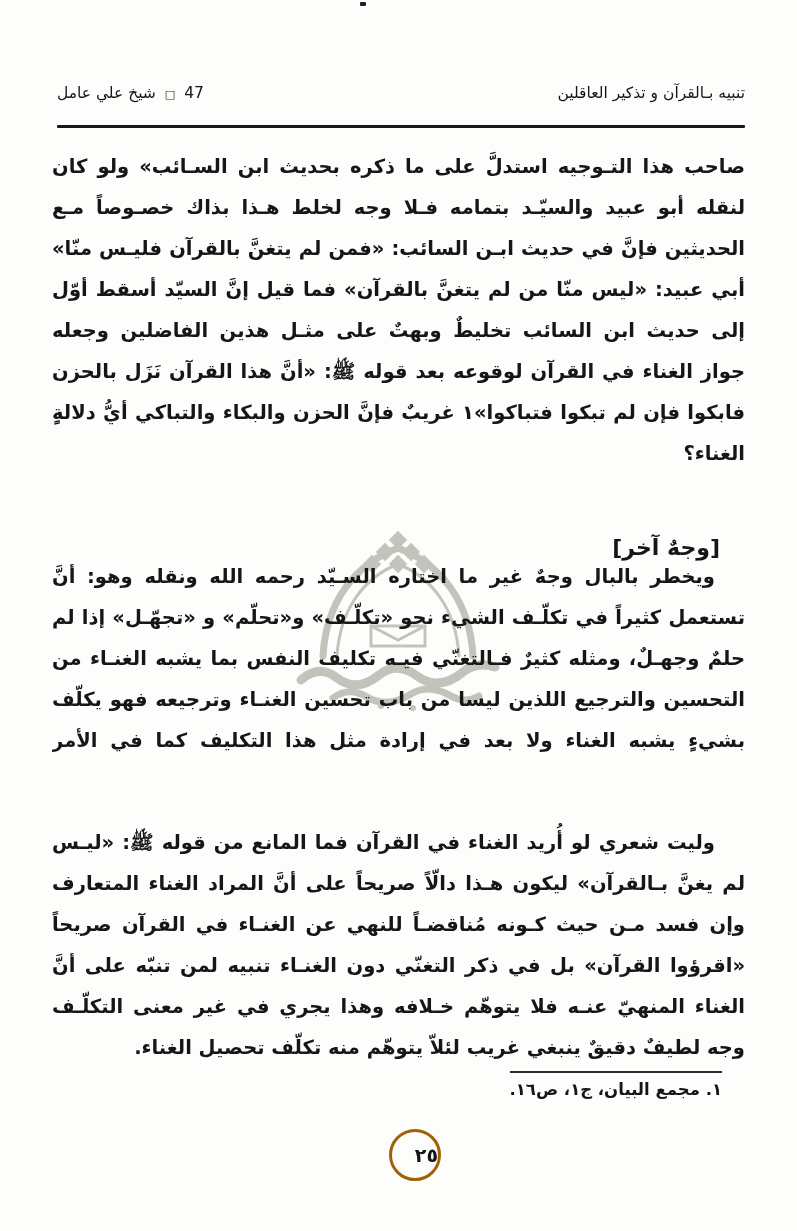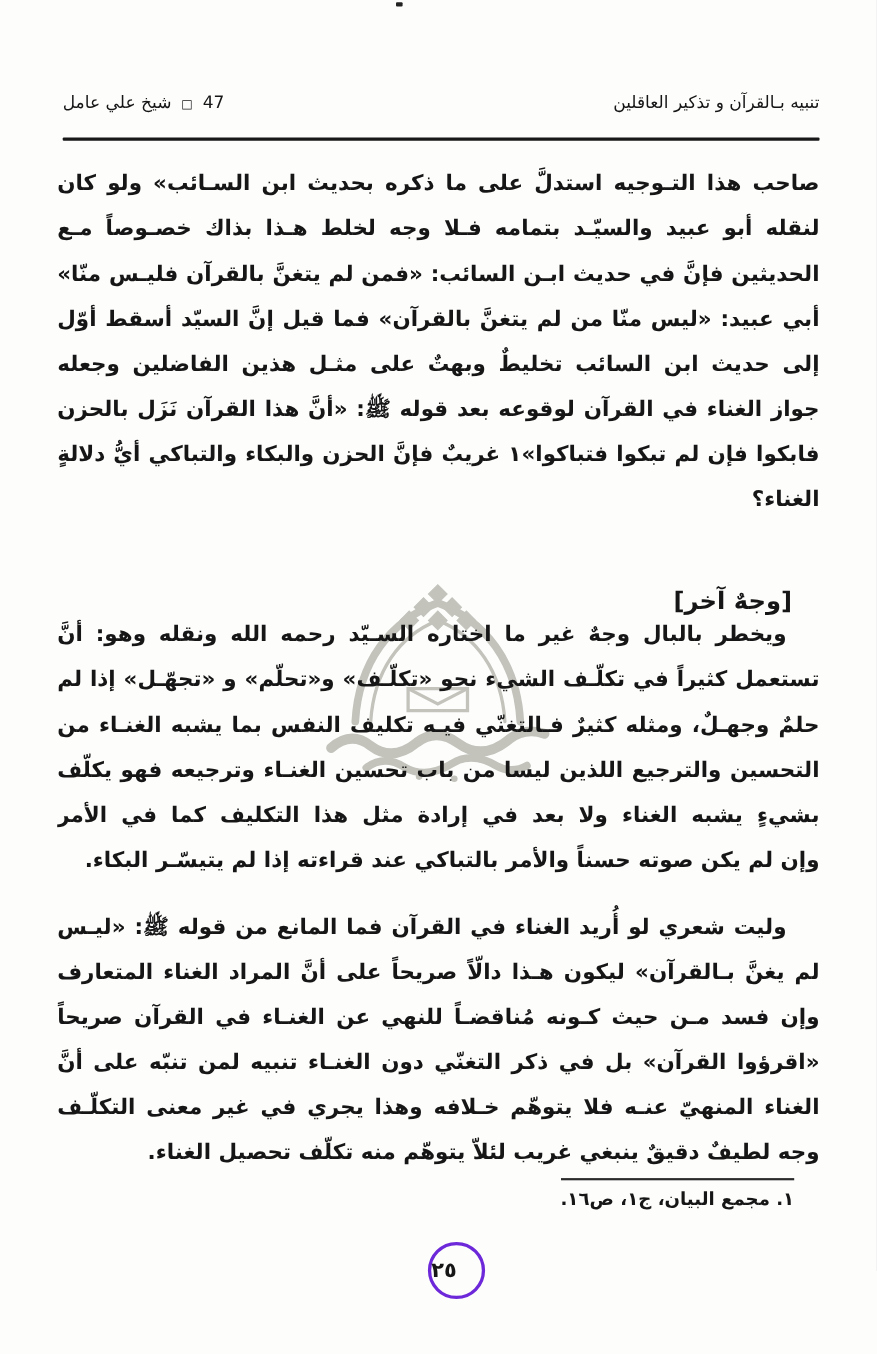--- a/index.html
+++ b/index.html
@@ -37,22 +37,22 @@
   }
   .para2{top:556px;}
   .para3{top:822px;}
   .fn-rule{position:absolute;top:1071px;right:75px;width:212px;height:2px;background:#2a2a2a;z-index:2;}
   .footnote{
     position:absolute;top:1080px;right:75px;width:420px;z-index:2;
     direction:rtl;font-size:16.5px;font-weight:bold;
   }
   .badge{
     position:absolute;top:1129px;left:389px;width:46px;height:46px;
-    border:3px solid #6d28d9;border-radius:50%;
-    display:flex;align-items:center;justify-content:flex-start;
+    border:3px solid #a16207;border-radius:50%;
+    display:flex;align-items:center;justify-content:flex-end;
     font-size:19px;font-weight:bold;z-index:2;background:transparent;
   }
   .watermark{position:absolute;top:530px;left:293px;z-index:1;opacity:.8;}
 </style>
 </head>
 <body>
 
 <div class="page">
 
   <div class="artifact"></div>
@@ -103,21 +103,20 @@
   </div>
 
   <div class="heading">[وجهٌ آخر]</div>
 
   <div class="col para2">
     <div class="line indent">ويخطر بالبال وجهٌ غير ما اختاره السـيّد رحمه الله ونقله وهو: أنَّ صيغة تفعَّل</div>
     <div class="line">تستعمل كثيراً في تكلّـف الشيء نحو «تكلّـف» و«تحلّم» و «تجهّـل» إذا لم يكن بـه</div>
     <div class="line">حلمٌ وجهـلٌ، ومثله كثيرٌ فـالتغنّي فيـه تكليف النفس بما يشبه الغنـاء من جهـة</div>
     <div class="line">التحسين والترجيع اللذين ليسا من باب تحسين الغنـاء وترجيعه فهو يكلّف نفسه</div>
     <div class="line">بشيءٍ يشبه الغناء ولا بعد في إرادة مثل هذا التكليف كما في الأمر بتحسين الصوت</div>
-    <div class="line final">وإن لم يكن صوته حسناً والأمر بالتباكي عند قراءته إذا لم يتيسّـر البكاء.</div>
   </div>
 
   <div class="col para3">
     <div class="line indent">وليت شعري لو أُريد الغناء في القرآن فما المانع من قوله ﷺ: «ليـس منّا من</div>
     <div class="line">لم يغنَّ بـالقرآن» ليكون هـذا دالّاً صريحاً على أنَّ المراد الغناء المتعارف المنهـي عنه</div>
     <div class="line">وإن فسد مـن حيث كـونه مُناقضـاً للنهي عن الغنـاء في القرآن صريحاً في حـديث</div>
     <div class="line">«اقرؤوا القرآن» بل في ذكر التغنّي دون الغنـاء تنبيه لمن تنبّه على أنَّ هذا التغنّي غير</div>
     <div class="line">الغناء المنهيّ عنـه فلا يتوهّم خـلافه وهذا يجري في غير معنى التكلّـف أيضاً وهو</div>
     <div class="line final">وجه لطيفٌ دقيقٌ ينبغي غريب لئلاّ يتوهّم منه تكلّف تحصيل الغناء.</div>
   </div>

